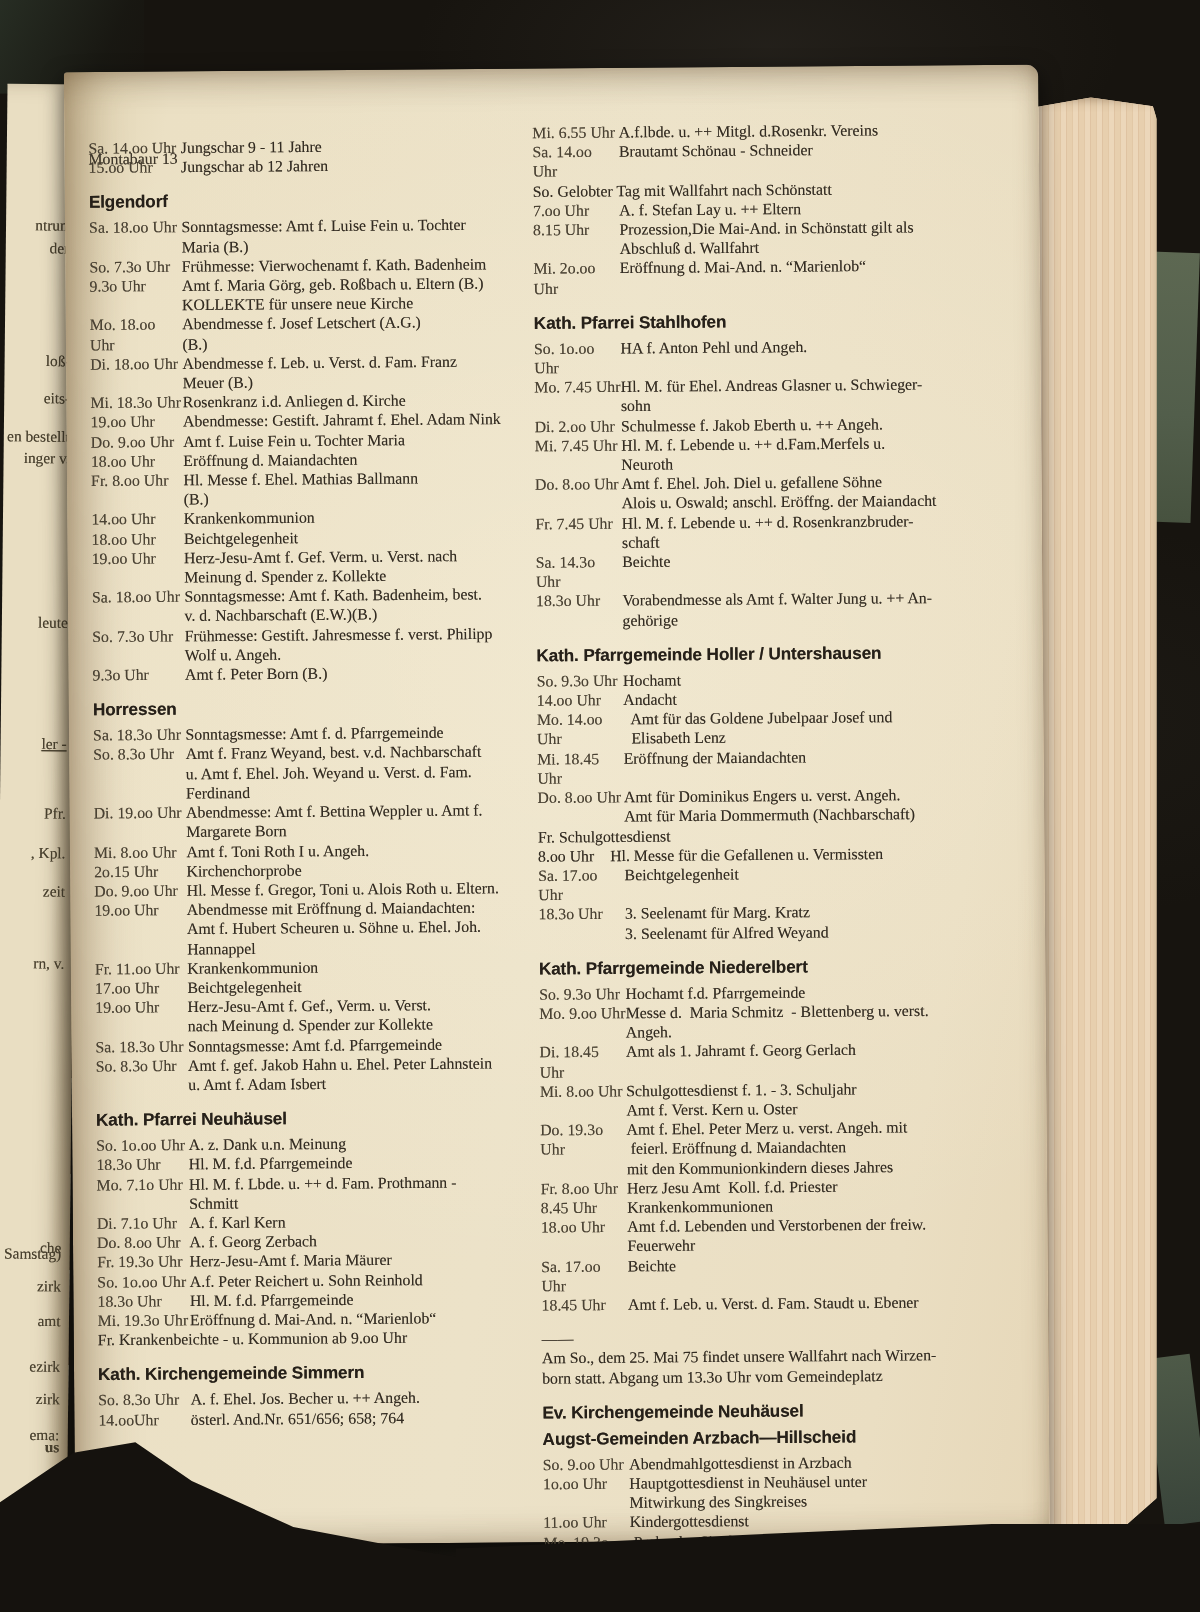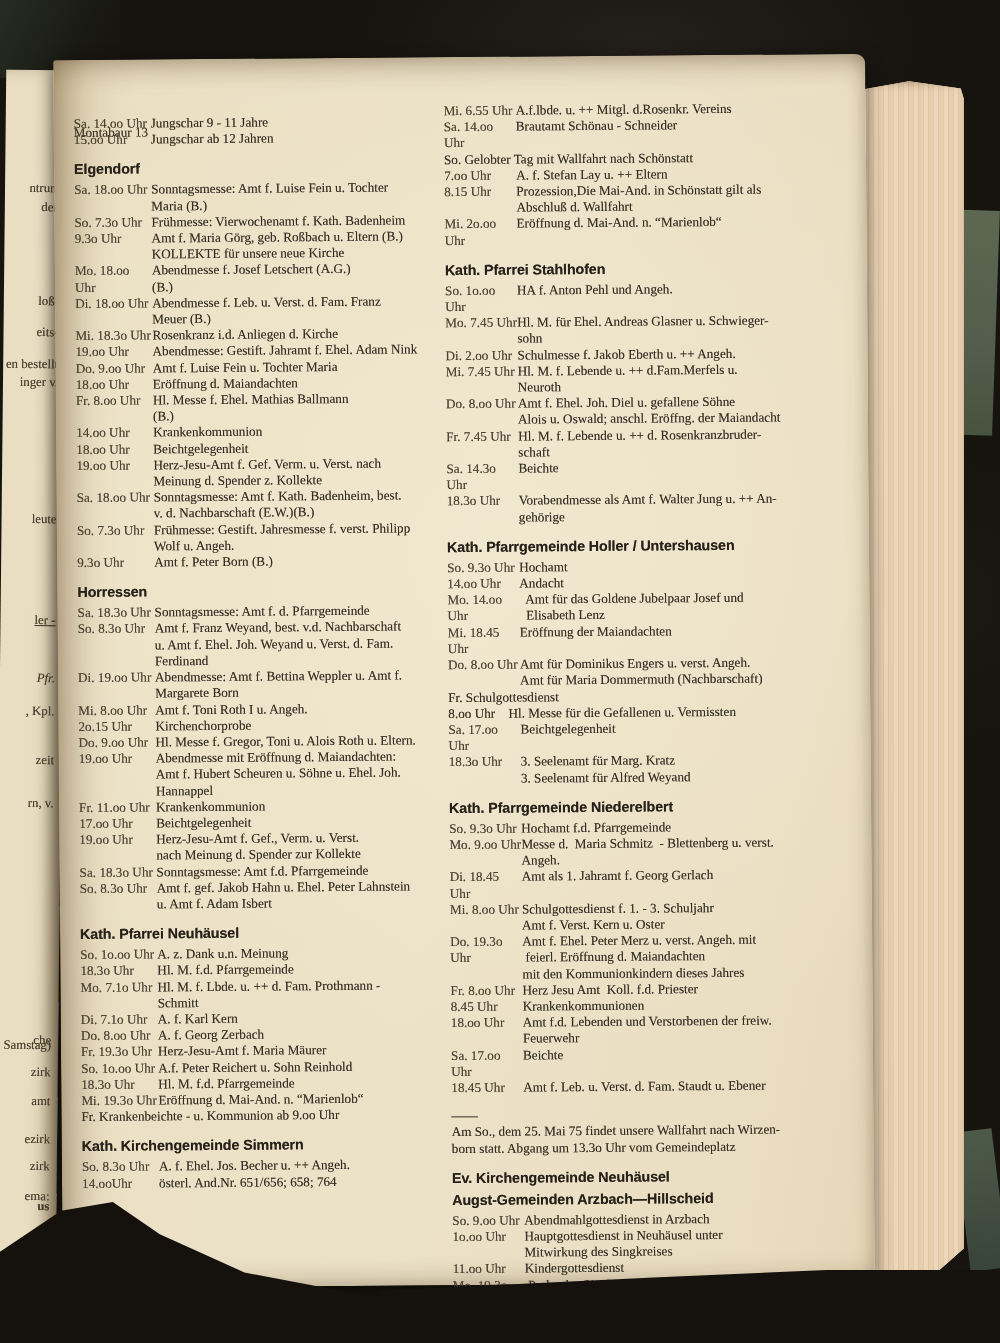--- a/index.html
+++ b/index.html
@@ -79,23 +79,23 @@
 
   <div class="sliver">
       <span class="frag" style="top: 111px;">ntrum</span>
       <span class="frag" style="top: 130px;">den</span>
       <span class="frag" style="top: 224px;">loß-</span>
       <span class="frag" style="top: 255px;">eits-</span>
       <span class="frag" style="top: 287px;">en bestellt</span>
       <span class="frag" style="top: 305px;">inger v.</span>
       <span class="frag" style="top: 442px;">leute</span>
       <span class="frag" style="top: 543px; text-decoration: underline;">ler -</span>
-      <span class="frag" style="top: 601px; font-style: italic;">Pfr.</span>
+      <span class="frag" style="top: 601px;">Pfr.</span>
       <span class="frag" style="top: 634px;">, Kpl.</span>
-      <span class="frag" style="top: 683px; margin-left: 20px;">zeit</span>
+      <span class="frag" style="top: 666px; margin-left: 20px;">zeit</span>
       <span class="frag" style="top: 726px;">rn, v.</span>
       <span class="frag" style="top: 968px;">Samstag)</span>
       <span class="frag" style="top: 963px;">che</span>
       <span class="frag" style="top: 995px;">zirk</span>
       <span class="frag" style="top: 1024px;">amt</span>
       <span class="frag" style="top: 1089px;">zirk</span>
       <span class="frag" style="top: 1062px;">ezirk</span>
       <span class="frag" style="top: 1119px; text-align: right;">ema:</span>
       <span class="frag" style="top: 1129px; font-weight: bold;">us</span>
     </div>

